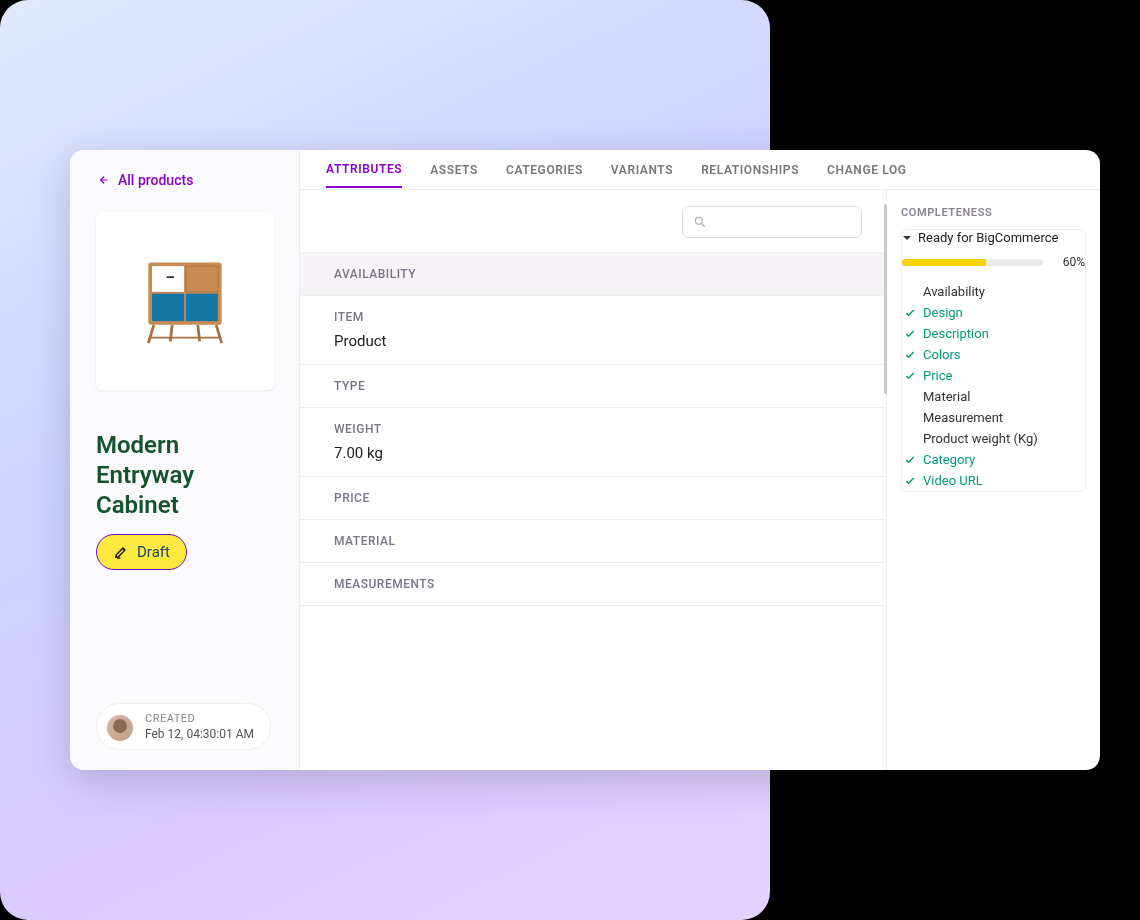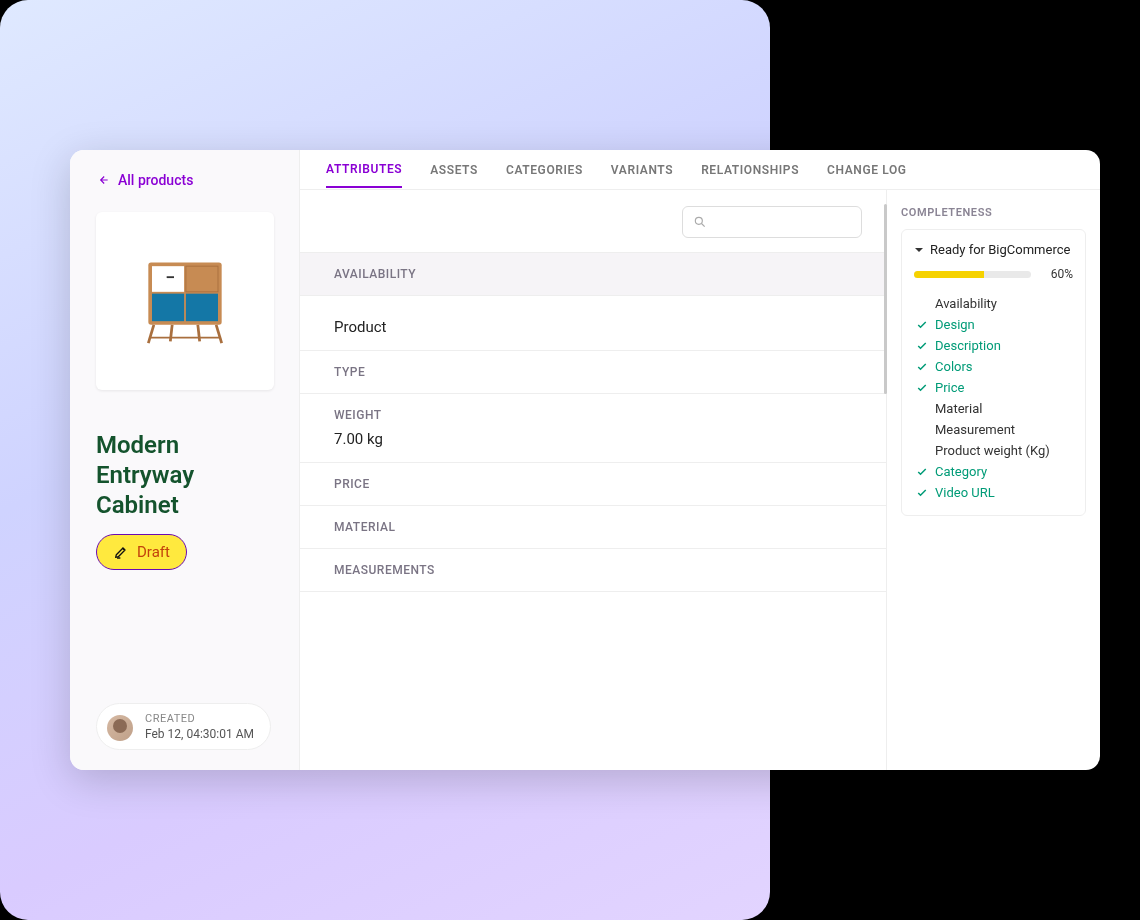--- a/index.html
+++ b/index.html
@@ -68,21 +68,21 @@
   .status-pill {
     margin-top: 14px;
     display: inline-flex;
     align-items: center;
     gap: 8px;
     background: #ffe93e;
     border: 1.5px solid #6b0bb5;
     border-radius: 999px;
     padding: 8px 16px;
     font-size: 15px;
-    color: #c2410c;
+    color: #0c4a6e;
     width: fit-content;
   }
   .sidebar-spacer { flex: 1; }
   .created-pill {
     display: flex;
     align-items: flex-end;
     gap: 12px;
     border: 1px solid #eee;
     border-radius: 999px;
     padding: 8px 16px 8px 10px;
@@ -196,21 +196,20 @@
   .right-col h5 {
     font-size: 11px;
     letter-spacing: .6px;
     color: #8a8494;
     font-weight: 600;
     margin-bottom: 10px;
   }
   .completeness-card {
     border: 1px solid #eee;
     border-radius: 6px;
-    padding: 12px;
   }
   .cc-title-row {
     display: flex;
     align-items: center;
     gap: 6px;
     font-size: 13px;
     color: #222;
     margin-bottom: 10px;
   }
   .progress-row {
@@ -329,20 +328,21 @@
               <line x1="15" y1="15" x2="20" y2="20" stroke="#aaa" stroke-width="2"></line>
             </svg>
           </div>
         </div>
 
         <div class="section header-only">
           <h4>AVAILABILITY</h4>
         </div>
 
         <div class="section">
+          <h4>ITEM</h4>
           <div class="val">Product</div>
         </div>
 
         <div class="section">
           <h4>TYPE</h4>
         </div>
 
         <div class="section">
           <h4>WEIGHT</h4>
           <div class="val">7.00 kg</div>

